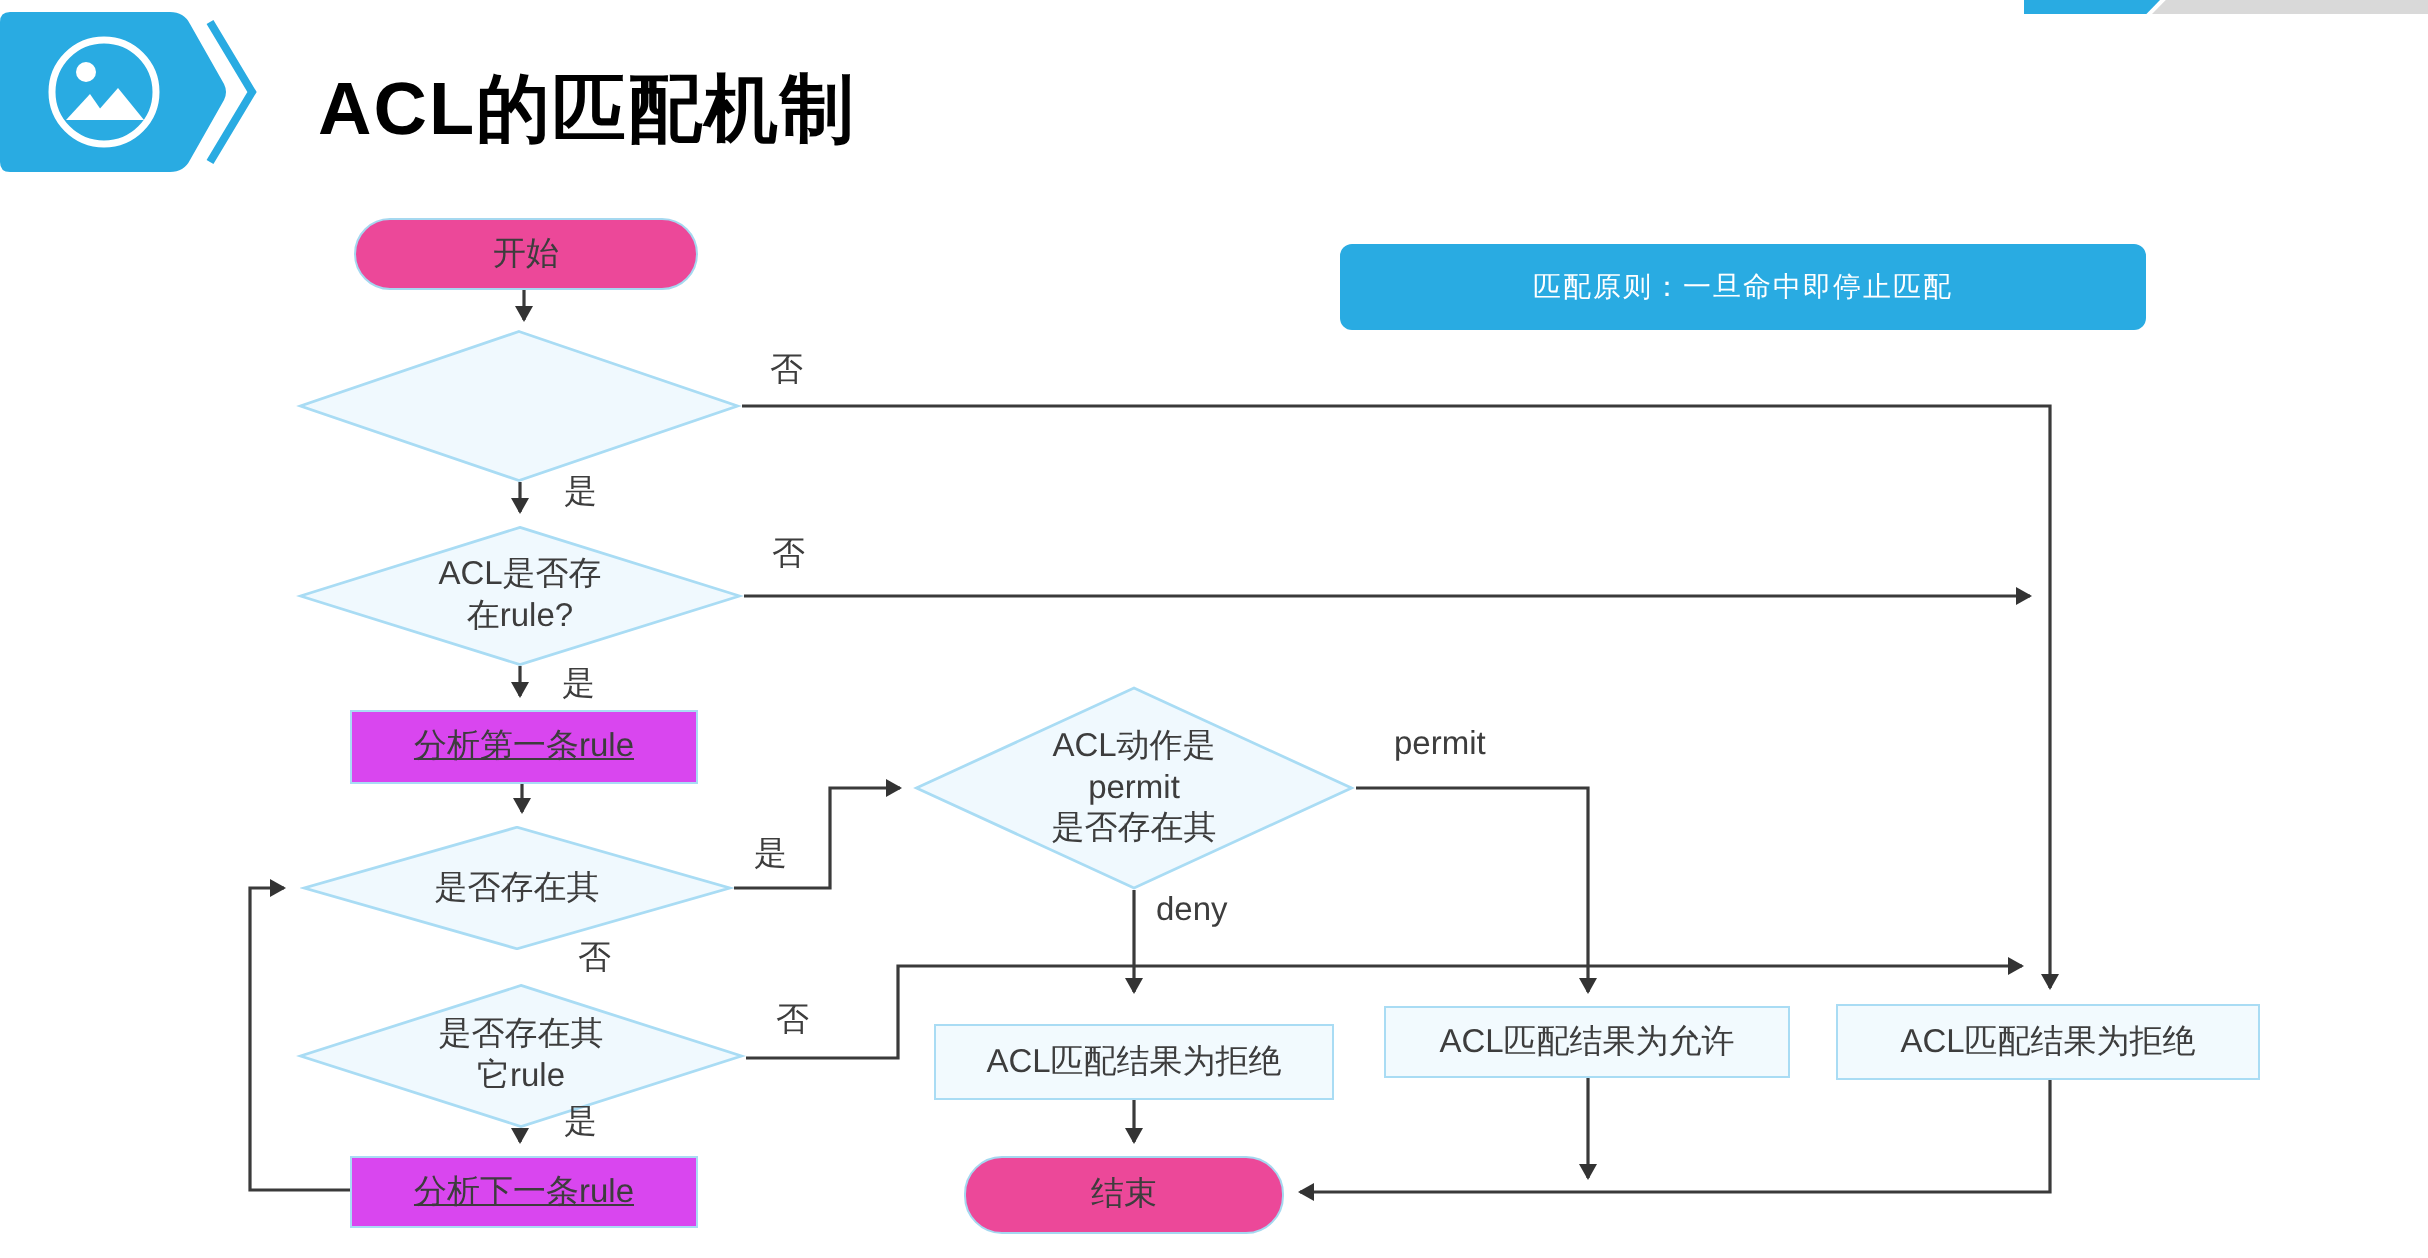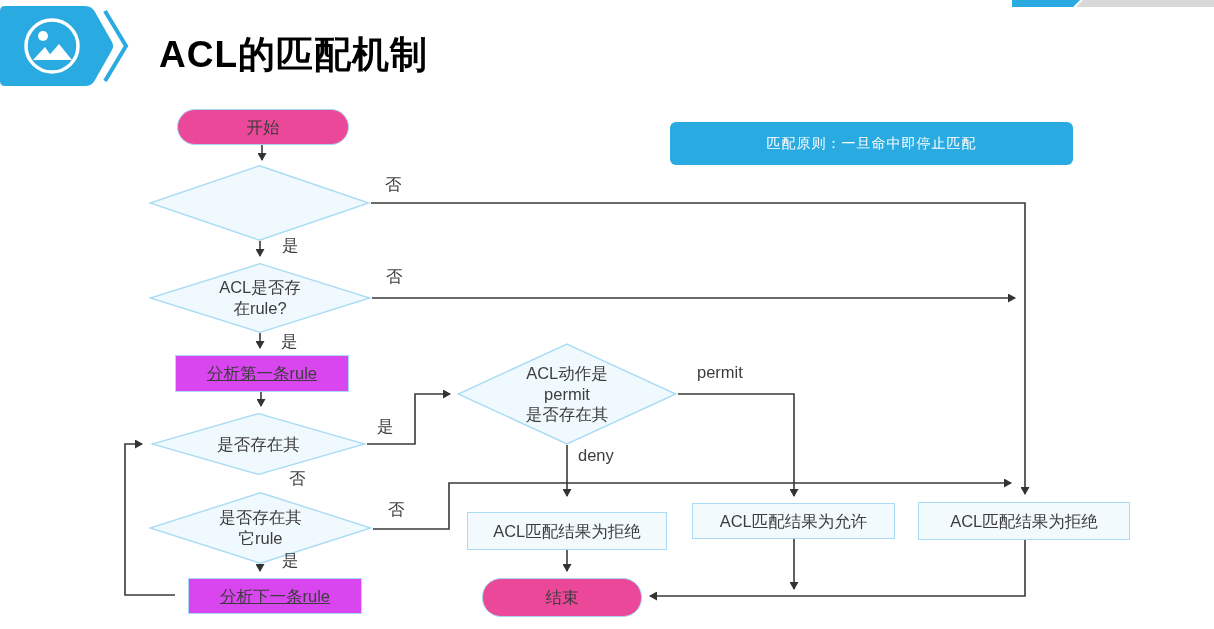--- a/index.html
+++ b/index.html
@@ -119,21 +119,21 @@
 </div>
 
 <div class="node diamond" style="left:148px;top:492px;width:225px;height:72px">
   <svg class="shape" viewBox="0 0 100 100" preserveAspectRatio="none">
     <polygon points="50,1 99,50 50,99 1,50" fill="#f0f9fe" stroke="#a9dcf4" stroke-width="1.4" vector-effect="non-scaling-stroke"></polygon>
   </svg>
   <span>是否存在其
 它rule</span>
 </div>
 
-<div class="node proc" style="left:188px;top:578px;width:172px;height:34px">
+<div class="node proc" style="left:175px;top:578px;width:172px;height:34px">
   <span>分析下一条rule</span>
 </div>
 
 <div class="node resbox" style="left:467px;top:512px;width:198px;height:36px">
   <span>ACL匹配结果为拒绝</span>
 </div>
 
 <div class="node resbox" style="left:692px;top:503px;width:201px;height:34px">
   <span>ACL匹配结果为允许</span>
 </div>

